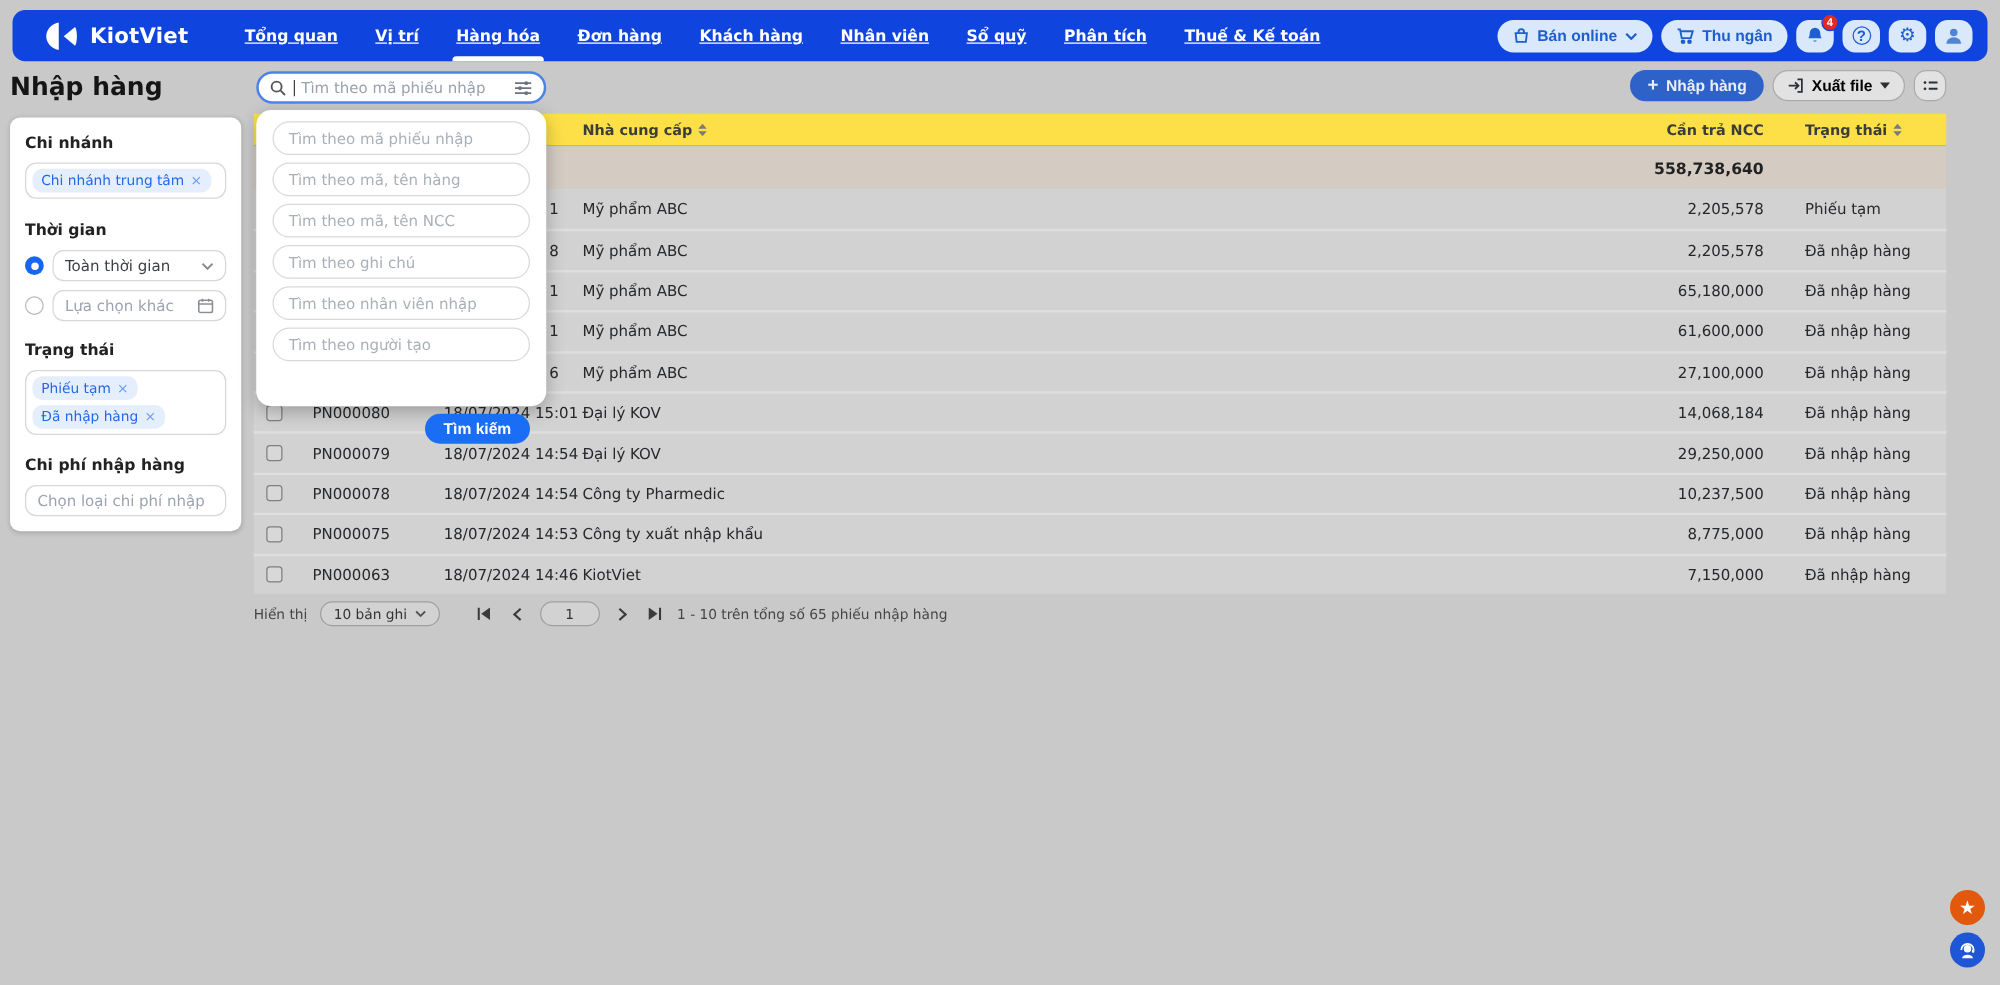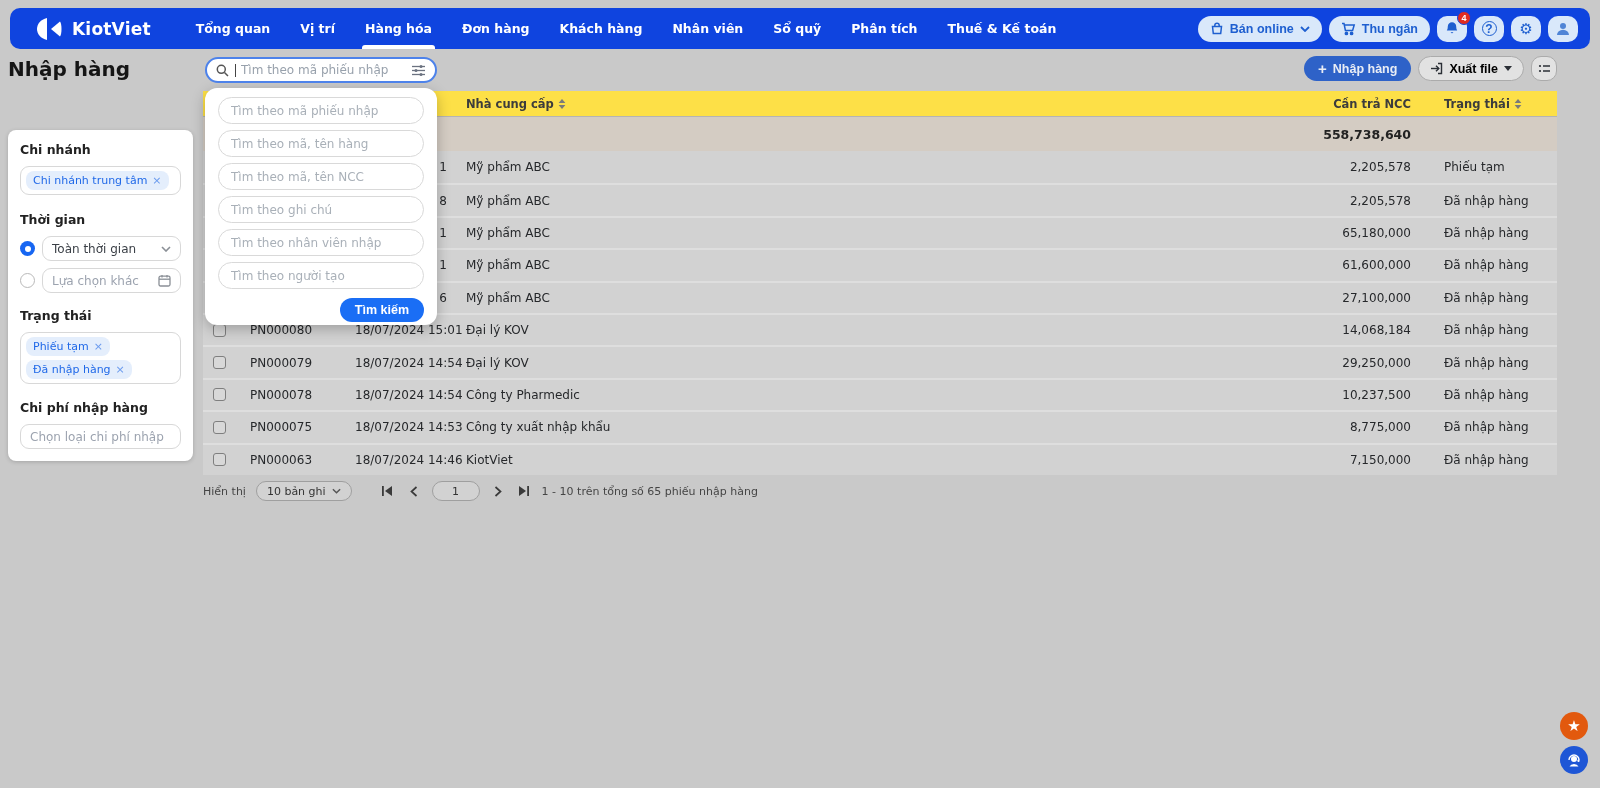--- a/index.html
+++ b/index.html
@@ -6,21 +6,21 @@
   html,body { width:1600px; height:788px; overflow:hidden; }
   body { font-family:"DejaVu Sans","Liberation Sans",sans-serif; background:#c9c9c9; position:relative; }
 
   
   .navbar { position:absolute; left:10px; top:8px; width:1580px; height:41px;
     background:#0F44DF; border-radius:10px; display:flex; align-items:center; padding:0 12px; z-index:50; }
   .brand { display:flex; align-items:center; gap:8px; margin-left:14px; margin-right:30px; }
   .brand-name { color:#fff; font-size:17px; font-weight:bold; letter-spacing:.2px; }
   .nav-items { display:flex; align-items:center; height:100%; }
   .nav-item { position:relative; color:#fff; font-size:12.5px; font-weight:bold; padding:0 15px;
-    height:100%; display:flex; align-items:center; cursor:pointer; white-space:nowrap; }
+    height:100%; display:flex; align-items:center; cursor:pointer; white-space:nowrap;text-decoration:underline; }
   .nav-item.active::after { content:""; position:absolute; left:12px; right:12px; bottom:0;
     height:4px; background:#fff; border-radius:3px 3px 0 0; }
   .nav-right { margin-left:auto; display:flex; align-items:center; gap:7px; }
   .pill-btn { background:#D9E8FA; color:#1E5FD0; border:none; border-radius:14px; height:26px;
     display:flex; align-items:center; gap:6px; padding:0 12px; font-size:12.5px; font-weight:bold; cursor:pointer; }
   .sq-btn { background:#D9E8FA; border:none; border-radius:10px; width:30px; height:26px;
     display:flex; align-items:center; justify-content:center; position:relative; cursor:pointer; color:#1E5FD0; }
   .badge { position:absolute; top:-5px; right:-4px; background:#E02B20; color:#fff; font-size:9px;
     font-weight:bold; min-width:14px; height:14px; border-radius:8px; display:flex; align-items:center;
     justify-content:center; padding:0 3px; border:1.5px solid #0F44DF; }
@@ -67,21 +67,21 @@
   .pager { position:absolute; left:203px; top:481px; display:flex; align-items:center; gap:10px;
     font-size:11px; color:#454545; z-index:1; }
   .pager .pill { background:#D2D2D2; border:1px solid #9F9F9F; border-radius:10px; height:20px;
     display:flex; align-items:center; gap:6px; padding:0 10px; font-size:11px; color:#333; cursor:pointer; }
   .page-box { background:#D2D2D2; border:1px solid #9F9F9F; border-radius:10px; width:48px; height:20px;
     display:flex; align-items:center; justify-content:center; font-size:11px; color:#333; }
   .pg-ic { display:flex; align-items:center; justify-content:center; width:16px; cursor:pointer; }
 
   
   .filter-card { position:absolute; left:8px; top:94px; width:185px; height:331px; background:#fff;
-    border-radius:8px; box-shadow:0 1px 4px rgba(0,0,0,.18); padding:10px 12px; z-index:10;margin-top:36px; }
+    border-radius:8px; box-shadow:0 1px 4px rgba(0,0,0,.18); padding:10px 12px; z-index:10; }
   .f-label { font-size:12.5px; font-weight:bold; color:#222; margin:8px 0 9px; }
   .f-box { border:1px solid #D8D8D8; border-radius:9px; background:#fff; width:161px; padding:4px 5px;
     display:flex; flex-wrap:wrap; gap:4px; align-items:flex-start; }
   .chip { background:#E4EEFC; color:#2069E8; border-radius:8px; font-size:11px; padding:3px 7px;
     display:inline-flex; align-items:flex-start; gap:5px; white-space:nowrap; cursor:pointer; }
   .chip .x { color:#6B9BEE; font-size:11px; }
   .row-radio { display:flex; align-items:center; gap:7px; margin-bottom:7px; }
   .radio { width:15px; height:15px; border-radius:50%; flex:none; cursor:pointer; }
   .radio.on { background:#1766F2; position:relative; }
   .radio.on::after { content:""; position:absolute; left:4.5px; top:4.5px; width:6px; height:6px;
@@ -97,21 +97,21 @@
 
   
   .search-panel { position:absolute; left:205px; top:88px; width:232px; height:237px; background:#fff;
     border-radius:12px; box-shadow:0 4px 14px rgba(0,0,0,.25); padding:9px 13px; z-index:25; }
   .sp-input { display:block; width:206px; height:27px; border:1px solid #D9D9D9; border-radius:14px;
     margin-bottom:6px; padding:0 12px; font-size:12px; color:#333; outline:none;
     font-family:"DejaVu Sans","Liberation Sans",sans-serif; background:#fff; }
   .sp-input::placeholder { color:#A9B0B8; }
   .sp-actions { display:flex; justify-content:flex-end; margin-top:9px; }
   .btn-search { background:#1A6EF5; color:#fff; border:none; border-radius:14px; height:24px;
-    padding:0 15px; font-size:12.5px; font-weight:bold; cursor:pointer; }
+    padding:0 15px; font-size:12.5px; font-weight:bold; cursor:pointer;margin-top:33px; }
 
   
   .fab { position:absolute; width:28px; height:28px; border-radius:50%; display:flex; align-items:center;
     justify-content:center; cursor:pointer; z-index:40; border:none; }
   .fab.star { right:12px; top:712px; background:#E2590E; color:#fff; font-size:15px; }
   .fab.support { right:12px; top:746px; background:#1E56D6; }
 
   svg { display:block; }
 </style>
 </head>

